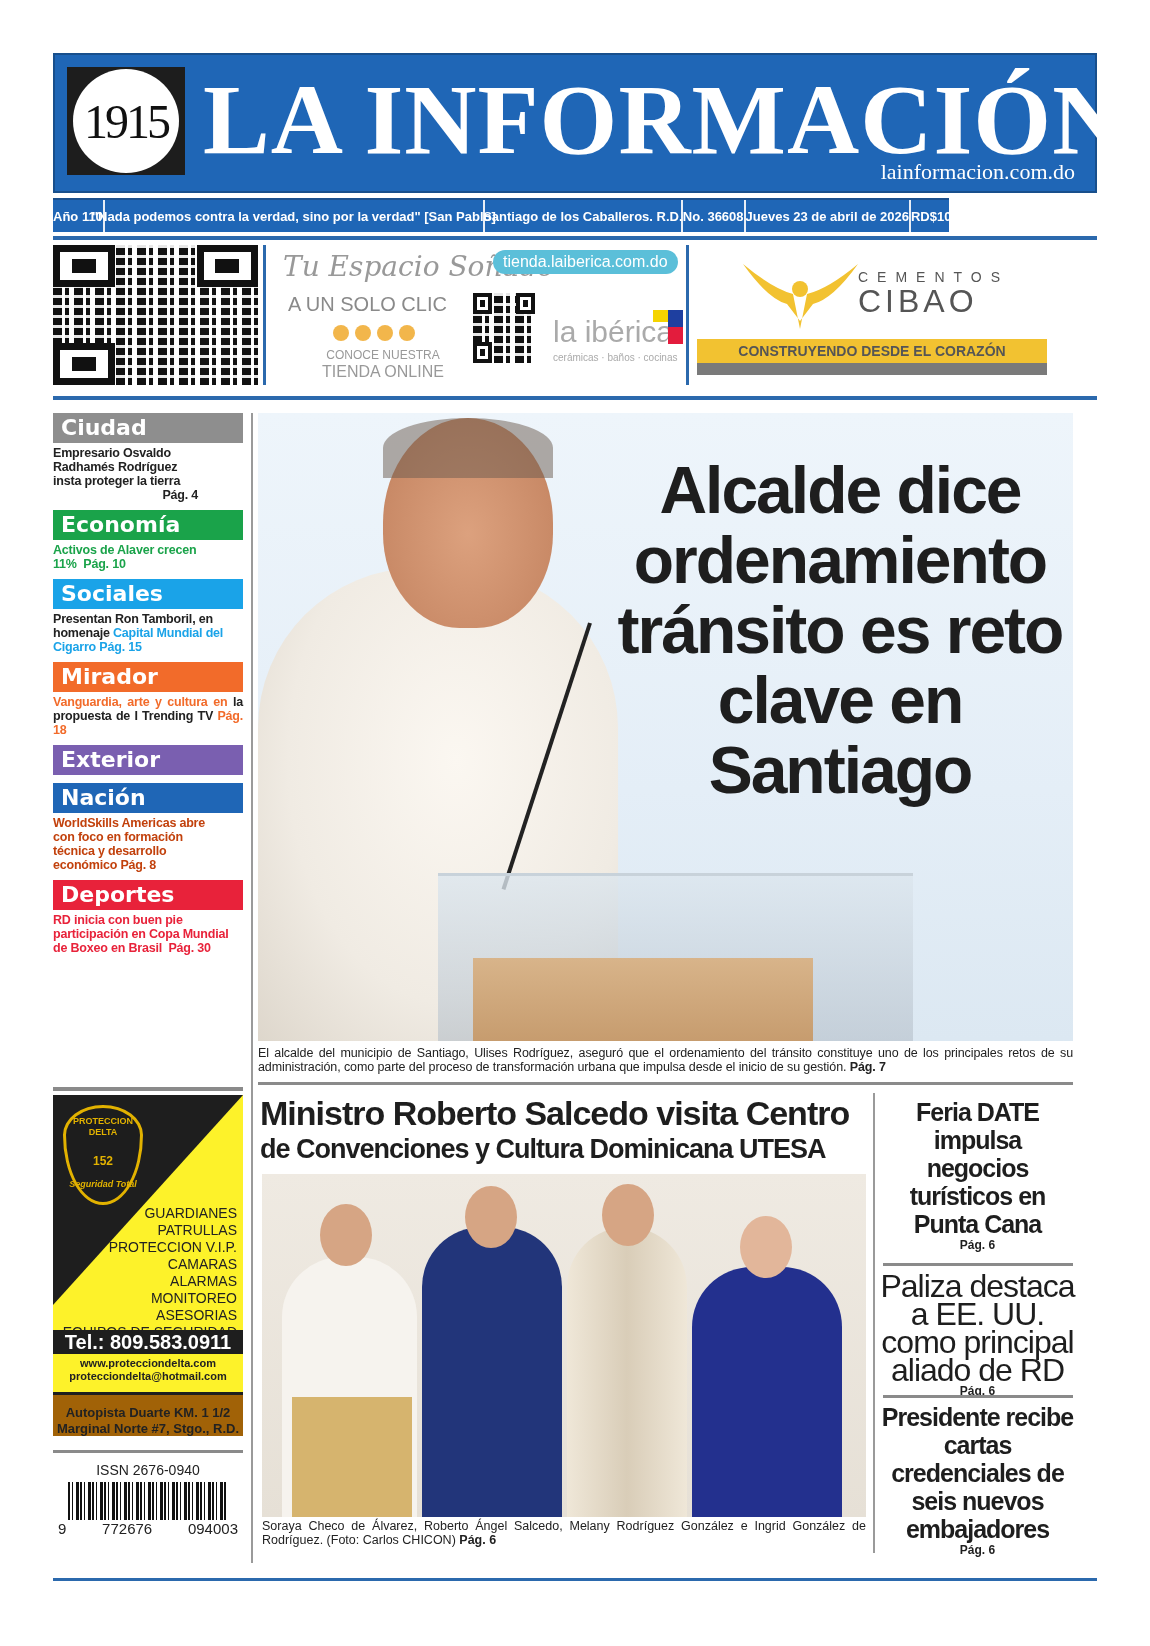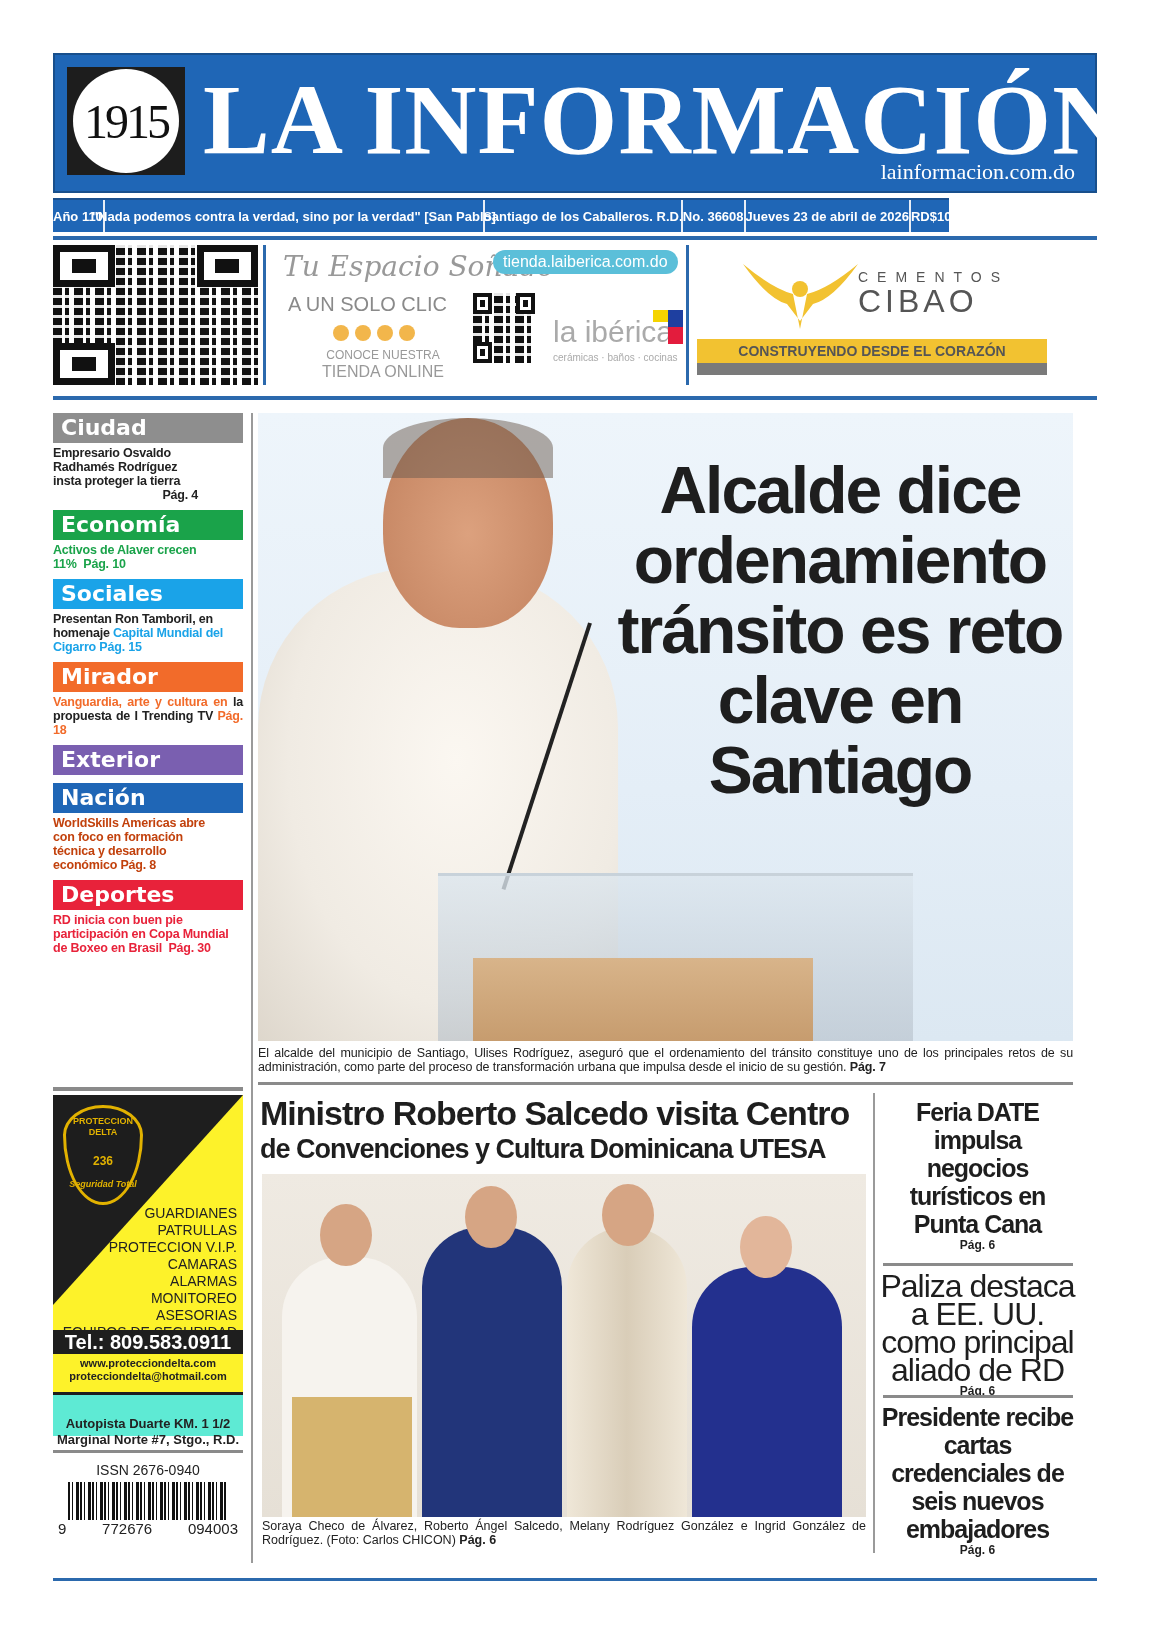--- a/index.html
+++ b/index.html
@@ -49,21 +49,21 @@
   .sec-head { height: 30px; color: #fff; font-weight: bold; font-size: 22px; padding-left: 8px; line-height: 30px; font-family: "DejaVu Sans", sans-serif; }
   .sec-body { font-size: 12.5px; font-weight: bold; line-height: 14px; padding-top: 3px; font-family: "Liberation Sans", sans-serif; letter-spacing: -0.2px; }
   .right { text-align: right; }
 
   .ad-delta { position: absolute; left: 53px; top: 1095px; width: 190px; height: 300px; background: #fdf22a; overflow: hidden; }
   .ad-delta .diag { position: absolute; left: 0; top: 0; width: 190px; height: 210px; background: #1e1e1e; clip-path: polygon(0 0, 100% 0, 0 100%); }
   .ad-delta .badge { position: absolute; left: 10px; top: 10px; width: 80px; height: 100px; background: #1d1d1d; border: 3px solid #e2b200; border-radius: 40px 40px 40px 40px / 30px 30px 70px 70px; color: #e2b200; font-size: 9px; font-weight: bold; text-align: center; padding-top: 8px; line-height: 11px; }
   .ad-delta .services { position: absolute; right: 6px; top: 110px; text-align: right; font-size: 14px; line-height: 17px; color: #222; font-family: "Liberation Sans", sans-serif; }
   .ad-delta .tel { position: absolute; left: 0; top: 235px; width: 190px; height: 24px; background: #1e1e1e; color: #fff; font-size: 20px; font-weight: bold; text-align: center; line-height: 24px; }
   .ad-delta .web { position: absolute; left: 0; top: 262px; width: 190px; text-align: center; font-size: 11px; font-weight: bold; line-height: 13px; }
-  .ad-delta-addr { position: absolute; left: 53px; top: 1392px; width: 190px; height: 44px; background: #5eead4; text-align: center; font-size: 13px; font-weight: bold; line-height: 16px; padding-top: 21px; border-top: 3px solid #1e1e1e; }
+  .ad-delta-addr { position: absolute; left: 53px; top: 1392px; width: 190px; height: 44px; background: #a16207; text-align: center; font-size: 13px; font-weight: bold; line-height: 16px; padding-top: 10px; border-top: 3px solid #1e1e1e; }
   .grey-rule { position: absolute; height: 4px; background: #8a8a8a; }
 
   .issn { position: absolute; left: 53px; top: 1462px; width: 190px; text-align: center; font-size: 14px; }
   .barcode { position: absolute; left: 68px; top: 1482px; width: 160px; height: 38px; background: repeating-linear-gradient(90deg, #111 0 2px, #fff 2px 4px, #111 4px 5px, #fff 5px 8px, #111 8px 11px, #fff 11px 12px); }
   .barcode-num { position: absolute; left: 58px; top: 1520px; width: 180px; display: flex; justify-content: space-between; font-size: 15px; }
 
   .vline { position: absolute; width: 2px; background: #9a9a9a; }
 
   .hero-photo { position: absolute; left: 258px; top: 413px; width: 815px; height: 628px; background: linear-gradient(180deg, #eef5fb 0%, #e4eef7 60%, #dce8f2 100%); overflow: hidden; }
   .hero-photo .person { position: absolute; left: 0; top: 155px; width: 360px; height: 480px; background: radial-gradient(ellipse at 55% 40%, #fbf7f1 0%, #f0ebe3 60%, #ddd6cb 100%); border-radius: 160px 160px 0 0; }
@@ -220,21 +220,21 @@
   </div>
 </div>
 
 <div class="grey-rule" style="left:53px; top:1087px; width:190px;"></div>
 
 <div class="ad-delta">
   <div class="diag"></div>
   <div class="badge">
     <div>PROTECCION</div>
     <div>DELTA</div>
-    <div style="margin-top:18px; font-size:12px;">236</div>
+    <div style="margin-top:18px; font-size:12px;">152</div>
     <div style="margin-top:12px; font-style:italic;">Seguridad Total</div>
   </div>
   <div class="services">
     <div>GUARDIANES</div>
     <div>PATRULLAS</div>
     <div>PROTECCION V.I.P.</div>
     <div>CAMARAS</div>
     <div>ALARMAS</div>
     <div>MONITOREO</div>
     <div>ASESORIAS</div>

